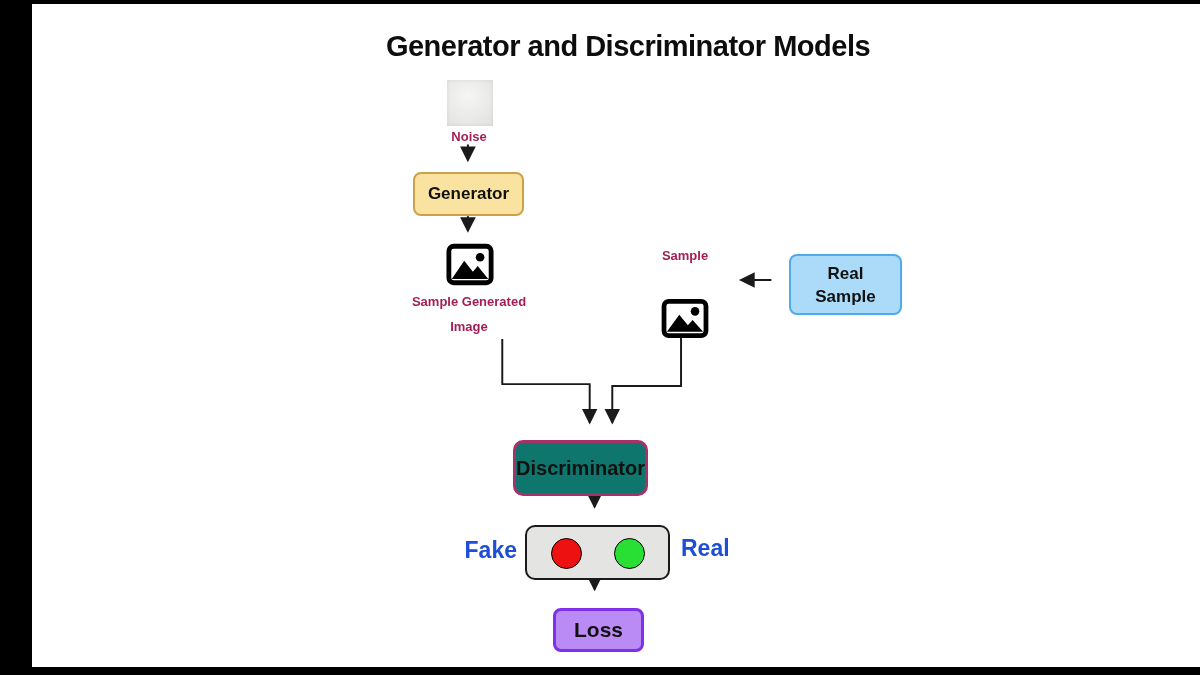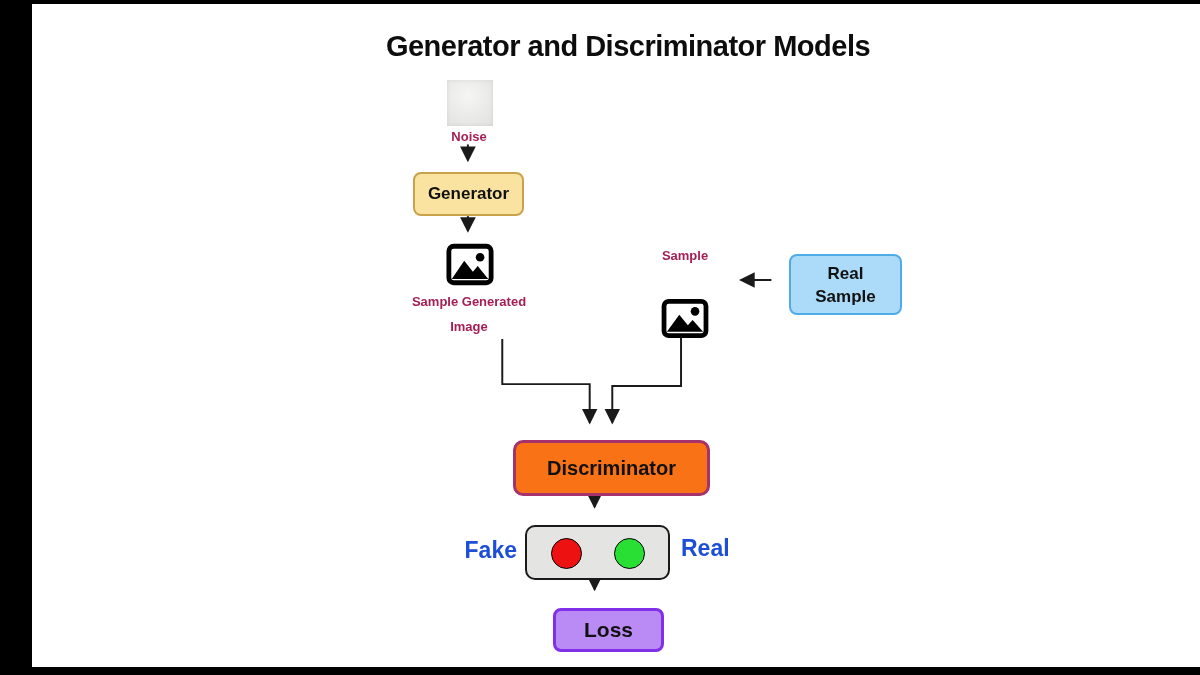--- a/index.html
+++ b/index.html
@@ -65,28 +65,28 @@
   }
   .real-images-box {
     left: 757px; top: 250px; width: 113px; height: 61px;
     background: #ABDBF8;
     border: 2.5px solid #4FACE9;
     border-radius: 8px;
     font-size: 17px;
     line-height: 23px;
   }
   .discriminator-box {
-    left: 481px; top: 436px; width: 197px; height: 56px;
-    background: #f97316;
+    left: 481px; top: 436px; width: 135px; height: 56px;
+    background: #0f766e;
     border: 3px solid #A5326B;
     border-radius: 10px;
     font-size: 20px;
   }
   .loss-box {
-    left: 521px; top: 604px; width: 111px; height: 44px;
+    left: 521px; top: 604px; width: 91px; height: 44px;
     background: #BA8BF5;
     border: 3px solid #7F30E8;
     border-radius: 8px;
     font-size: 21px;
   }
 
   .indicator-box {
     left: 493px; top: 521px; width: 145px; height: 55px;
     background: #E4E4E2;
     border: 2px solid #1a1a1a;

